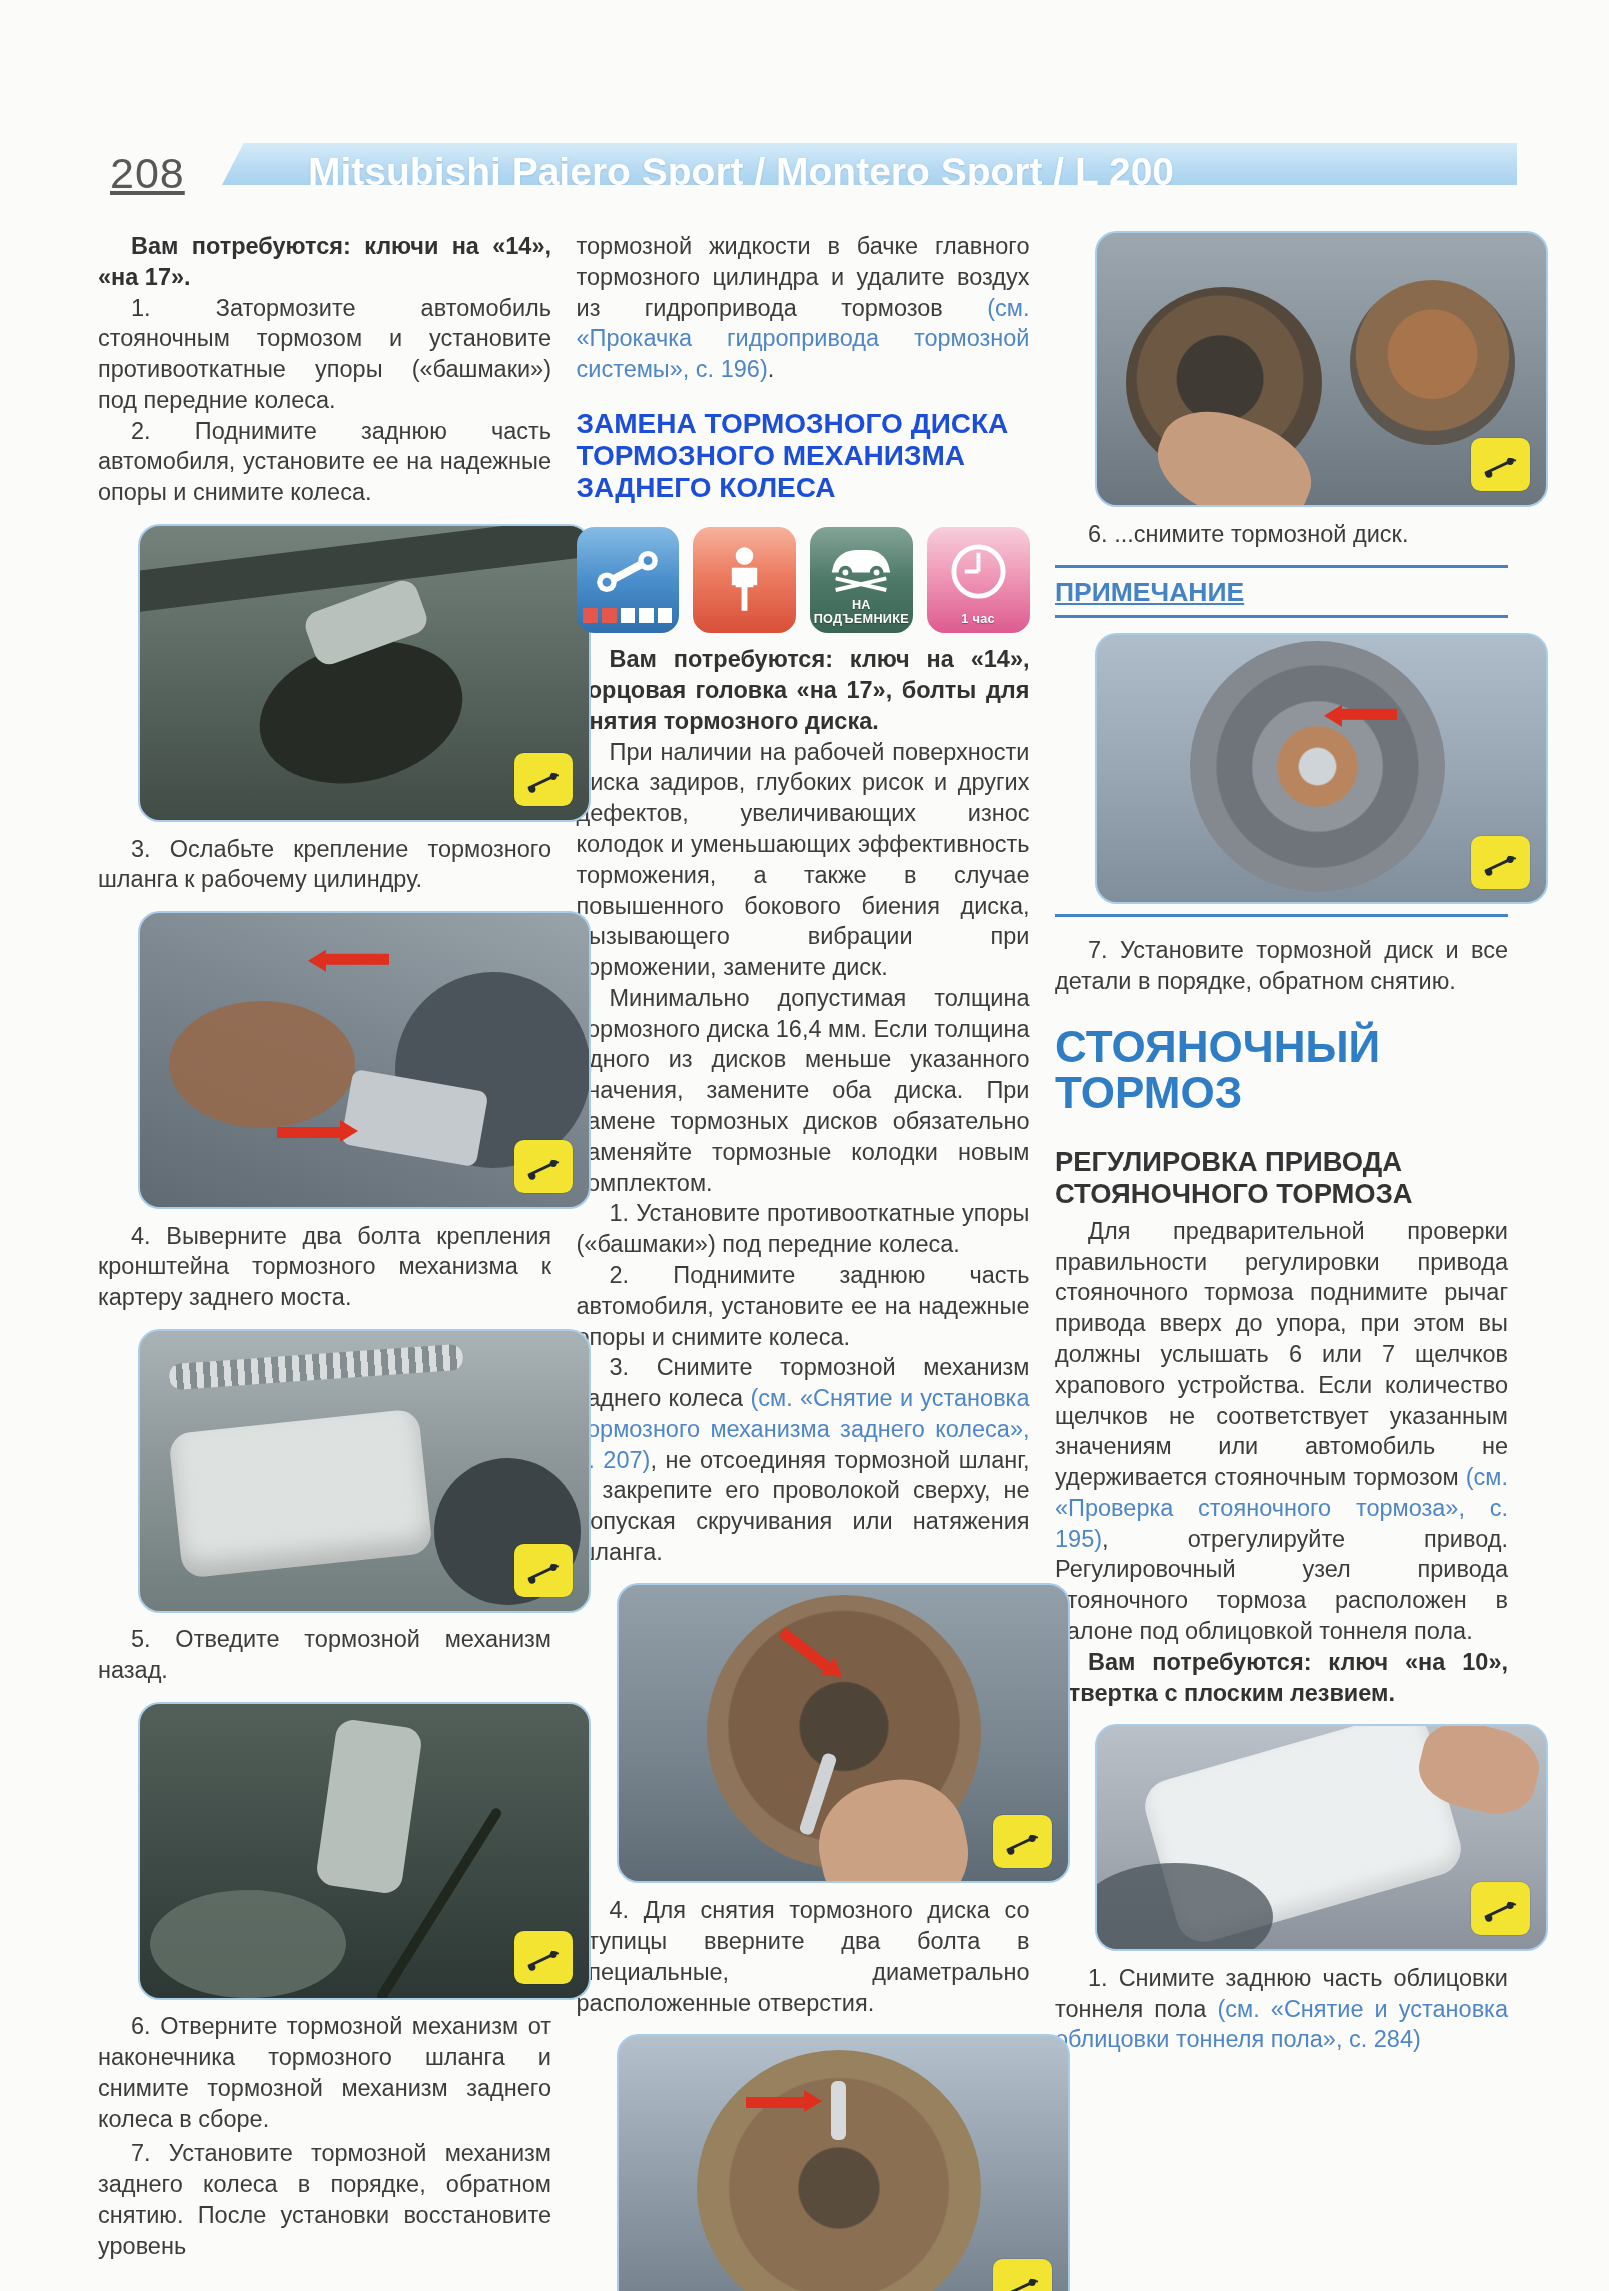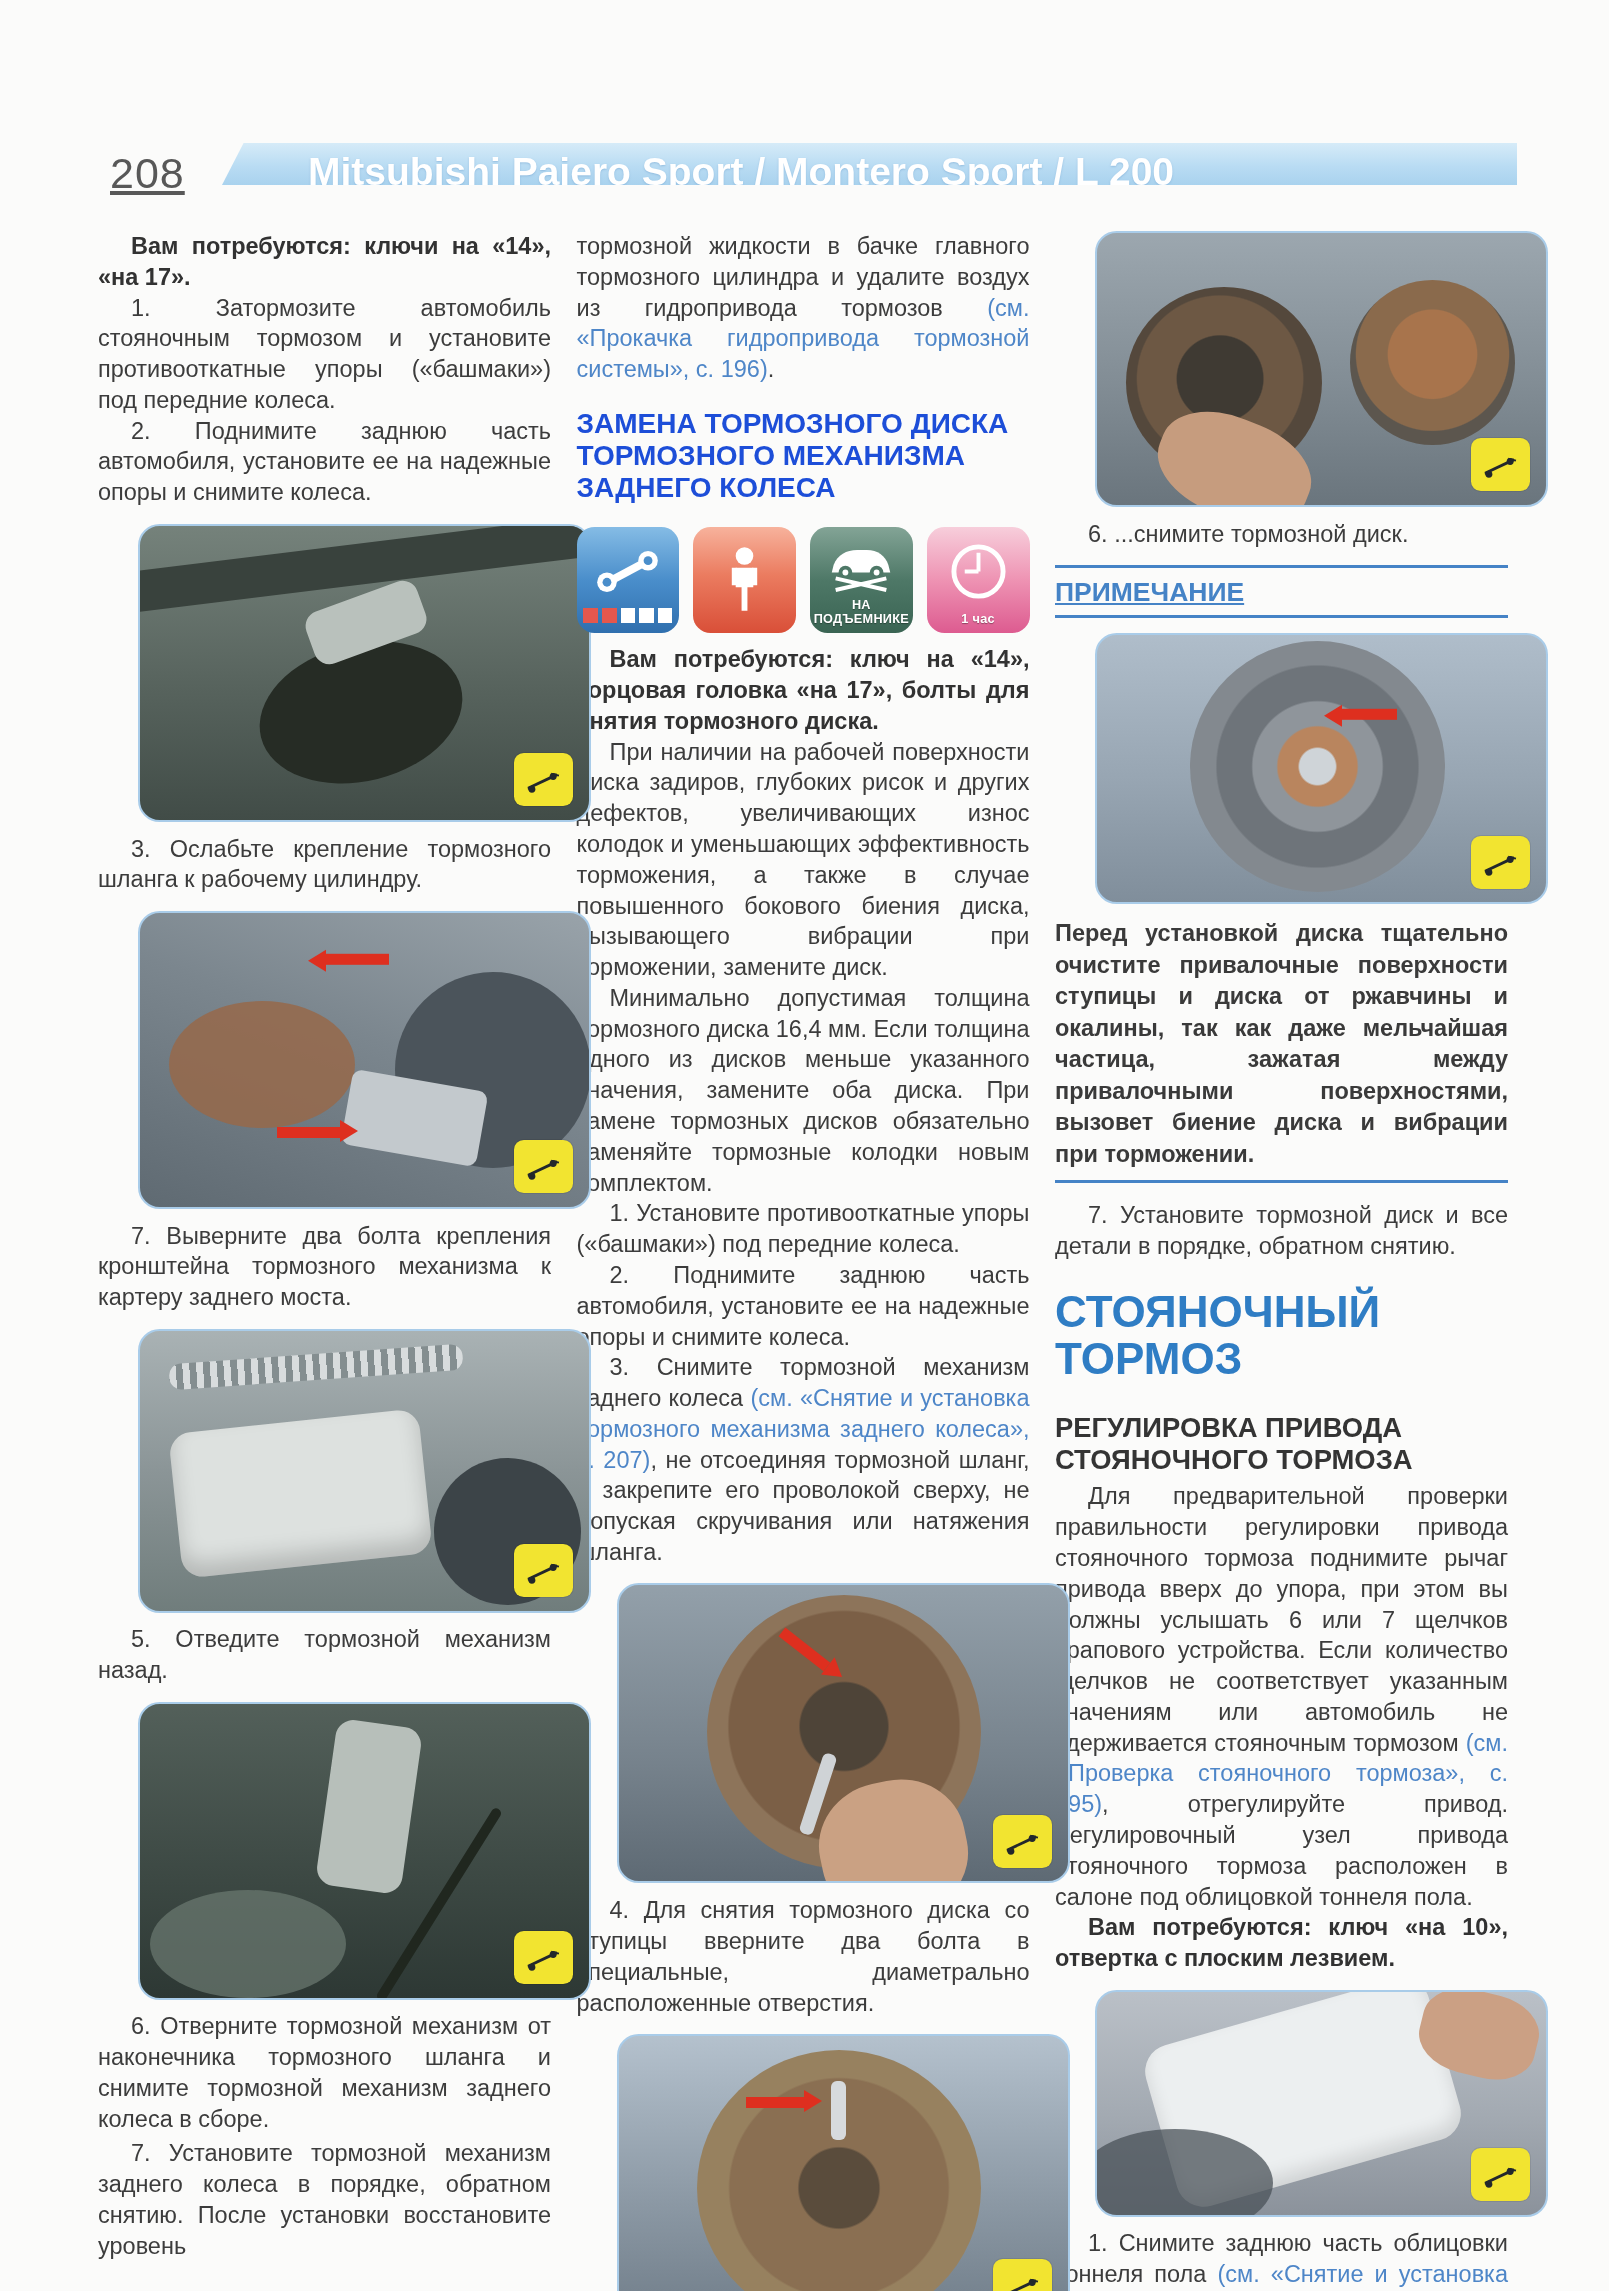--- a/index.html
+++ b/index.html
@@ -109,21 +109,21 @@
         <span class="photo-badge">
             <svg width="37" height="29" viewBox="0 0 38 30">
               <path d="M3 24 L33 10" stroke="#23282c" stroke-width="3" fill="none"></path>
               <circle cx="7" cy="25" r="3.6" fill="#23282c"></circle>
               <circle cx="29" cy="12" r="3.6" fill="#23282c"></circle>
               <path d="M3 24 l6 3 M27 9 l8 2" stroke="#23282c" stroke-width="2" fill="none"></path>
             </svg>
           </span>
       </figure>
 
-      <p class="body ind caption">7. Выверните два болта крепления кронштейна тормозного механизма к картеру заднего моста.</p>
+      <p class="body ind caption">4. Выверните два болта крепления кронштейна тормозного механизма к картеру заднего моста.</p>
 
       <figure class="photo pl3">
         <i class="shape" style="left:29px;top:23.5px;width:294px;height:25.5px;background:repeating-linear-gradient(90deg,#d8dcdd 0 6.9px,#848e90 6.9px 13.7px);transform:rotate(-4deg);border-radius:11.8px;"></i>
         <i class="shape" style="left:35px;top:90px;width:251px;height:145px;background:#dde1df;border-radius:21.6px;transform:rotate(-6deg);box-shadow:inset 0 -13.7px 21.6px rgba(0,0,0,.18);"></i>
         <i class="shape" style="left:294px;top:127px;width:147px;height:147px;background:#3c4448;border-radius:50%;"></i>
         <span class="photo-badge">
             <svg width="37" height="29" viewBox="0 0 38 30">
               <path d="M3 24 L33 10" stroke="#23282c" stroke-width="3" fill="none"></path>
               <circle cx="7" cy="25" r="3.6" fill="#23282c"></circle>
               <circle cx="29" cy="12" r="3.6" fill="#23282c"></circle>
@@ -268,21 +268,20 @@
         <span class="photo-badge">
             <svg width="37" height="29" viewBox="0 0 38 30">
               <path d="M3 24 L33 10" stroke="#23282c" stroke-width="3" fill="none"></path>
               <circle cx="7" cy="25" r="3.6" fill="#23282c"></circle>
               <circle cx="29" cy="12" r="3.6" fill="#23282c"></circle>
               <path d="M3 24 l6 3 M27 9 l8 2" stroke="#23282c" stroke-width="2" fill="none"></path>
             </svg>
           </span>
       </figure>
 
-      <p class="note-text">Перед установкой диска тщательно очистите привалочные поверхности ступицы и диска от ржавчины и окалины, так как даже мельчайшая частица, зажатая между привалочными поверхностями, вызовет биение диска и вибрации при торможении.</p>
       <div class="note-rule" style="margin-top:9.8px;"></div>
 
       <p class="body ind" style="margin-top:17.6px;">7. Установите тормозной диск и все детали в порядке, обратном снятию.</p>
 
       <h1 class="h1blue">СТОЯНОЧНЫЙ ТОРМОЗ</h1>
       <h3 class="h3">РЕГУЛИРОВКА ПРИВОДА СТОЯНОЧНОГО ТОРМОЗА</h3>
 
       <p class="body ind"><span>Для предварительной проверки правильности регулировки привода стояночного тормоза поднимите рычаг привода вверх до упора, при этом вы должны услышать 6 или 7 щелчков храпового устройства. Если количество щелчков не соответствует указанным значениям или автомобиль не удерживается стояночным тормозом </span><span class="link">(см. «Проверка стояночного тормоза», с. 195)</span><span>, отрегулируйте привод. Регулировочный узел привода стояночного тормоза расположен в салоне под облицовкой тоннеля пола.</span></p>
       <p class="body ind bold">Вам потребуются: ключ «на 10», отвертка с плоским лезвием.</p>
 

